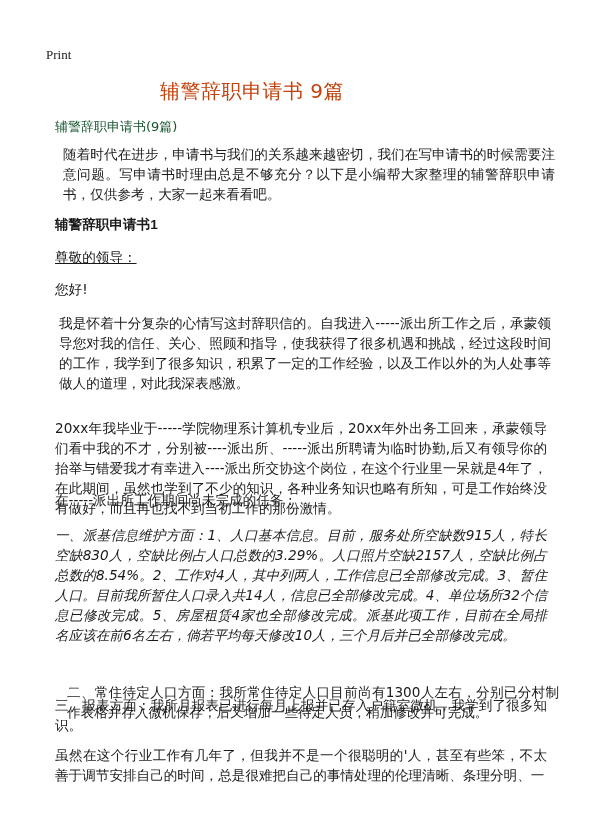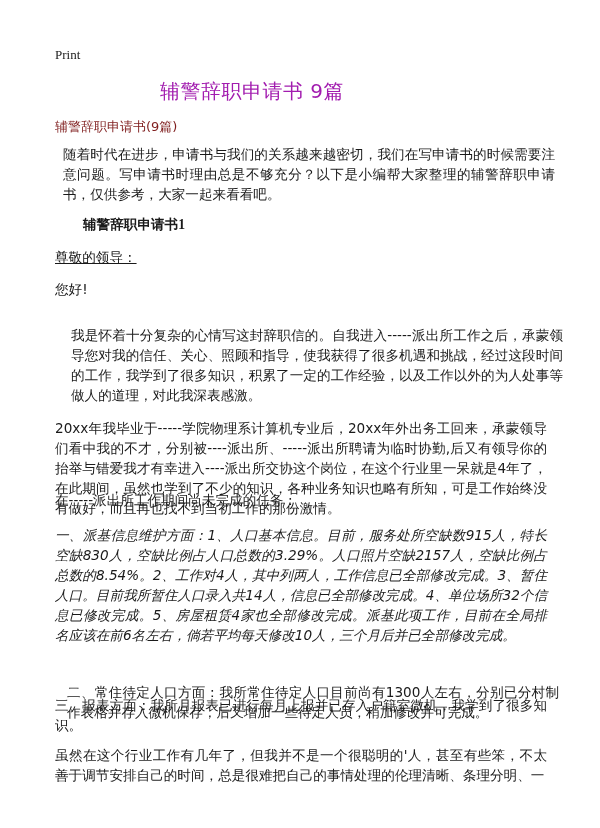--- a/index.html
+++ b/index.html
@@ -10,80 +10,79 @@
     body {
       width: 600px;
       height: 828px;
       overflow: hidden;
       position: relative;
       color: #111111;
       font-family: "DejaVu Sans", "Liberation Sans", sans-serif;
     }
     .print-label {
       position: absolute;
-      left: 55px;
+      left: 46px;
       top: 47px;
       font-family: "Liberation Serif", "DejaVu Serif", serif;
       font-size: 13px;
       color: #222;
       line-height: 16px;
     }
     .doc-title {
       position: absolute;
       left: 0;
       width: 504px;
       top: 78px;
       text-align: center;
       font-size: 20px;
       line-height: 26px;
-      color: #a21caf;
+      color: #c2410c;
       letter-spacing: 0.5px;
     }
     .doc-subtitle {
       position: absolute;
       left: 55px;
       top: 118px;
       font-size: 13px;
       line-height: 18px;
-      color: #7f1d1d;
+      color: #14532d;
     }
     .body-block {
       position: absolute;
       left: 55px;
       width: 492px;
       font-size: 13.6px;
       line-height: 20px;
       color: #1a1a1a;
       word-break: break-all;
       text-align: justify;
     }
     .section-heading {
       font-weight: bold;
-      font-family: Liberation Serif, serif;
-      margin-left: 28px;
+      font-family: Liberation Sans, sans-serif;
     }
   </style>
 </head>
 <body>
 
 <div class="print-label">Print</div>
 
 <h1 class="doc-title" style="margin:0;font-weight:normal;">辅警辞职申请书 9篇</h1>
 
 <div class="doc-subtitle">辅警辞职申请书(9篇)</div>
 
 <p class="body-block" style="top:136px;margin:8px;">随着时代在进步，申请书与我们的关系越来越密切，我们在写申请书的时候需要注意问题。写申请书时理由总是不够充分？以下是小编帮大家整理的辅警辞职申请书，仅供参考，大家一起来看看吧。</p>
 
 <div class="body-block section-heading" style="top:215px;">辅警辞职申请书1</div>
 
 <div class="body-block" style="top:247px;text-decoration:underline;">尊敬的领导：</div>
 
 <div class="body-block" style="top:279px;">您好!</div>
 
-<p class="body-block" style="top:309px;margin:16px;">我是怀着十分复杂的心情写这封辞职信的。自我进入-----派出所工作之后，承蒙领导您对我的信任、关心、照顾和指导，使我获得了很多机遇和挑战，经过这段时间的工作，我学到了很多知识，积累了一定的工作经验，以及工作以外的为人处事等做人的道理，对此我深表感激。</p>
+<p class="body-block" style="top:309px;margin:4px;">我是怀着十分复杂的心情写这封辞职信的。自我进入-----派出所工作之后，承蒙领导您对我的信任、关心、照顾和指导，使我获得了很多机遇和挑战，经过这段时间的工作，我学到了很多知识，积累了一定的工作经验，以及工作以外的为人处事等做人的道理，对此我深表感激。</p>
 
 <p class="body-block" style="top:418px;margin:0;">20xx年我毕业于-----学院物理系计算机专业后，20xx年外出务工回来，承蒙领导们看中我的不才，分别被----派出所、-----派出所聘请为临时协勤,后又有领导你的抬举与错爱我才有幸进入----派出所交协这个岗位，在这个行业里一呆就是4年了，在此期间，虽然也学到了不少的知识，各种业务知识也略有所知，可是工作始终没有做好，而且再也找不到当初工作的那份激情。</p>
 
 <p class="body-block" style="top:490px;margin:0;">在-----派出所工作期间尚未完成的任务：</p>
 
 <p class="body-block" style="top:525px;margin:0;font-style:italic;">一、派基信息维护方面：1、人口基本信息。目前，服务处所空缺数915人，特长空缺830人，空缺比例占人口总数的3.29%。人口照片空缺2157人，空缺比例占总数的8.54%。2、工作对4人，其中列两人，工作信息已全部修改完成。3、暂住人口。目前我所暂住人口录入共14人，信息已全部修改完成。4、单位场所32个信息已修改完成。5、房屋租赁4家也全部修改完成。派基此项工作，目前在全局排名应该在前6名左右，倘若平均每天修改10人，三个月后并已全部修改完成。</p>
 
 <p class="body-block" style="top:670px;margin:12px;">二、常住待定人口方面：我所常住待定人口目前尚有1300人左右，分别已分村制作表格并存入微机保存，后又增加一些待定人员，稍加修改并可完成。</p>
 
 <p class="body-block" style="top:695px;margin:0;">三、报表方面：我所月报表已进行每月上报并已存入户籍室微机，我学到了很多知识。</p>

